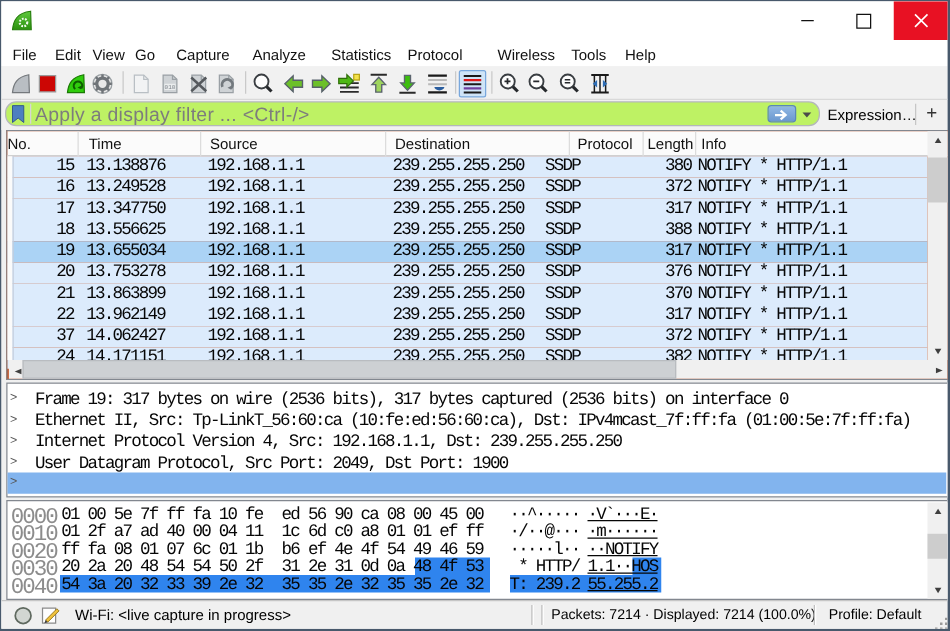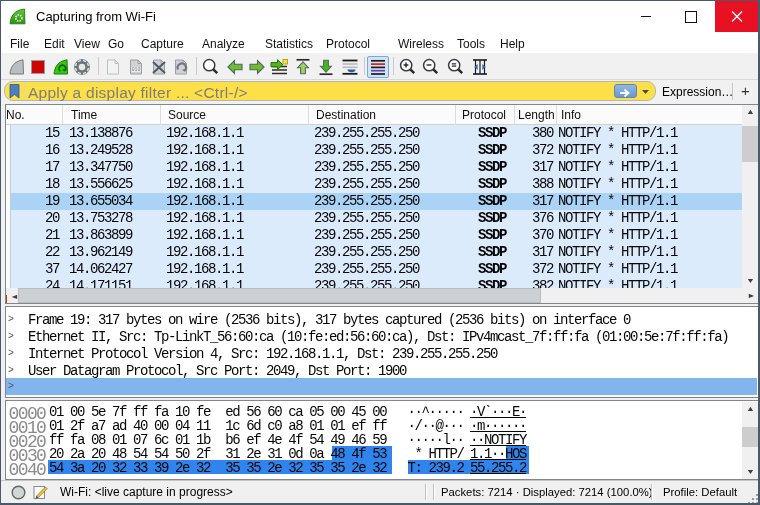--- a/index.html
+++ b/index.html
@@ -15,36 +15,36 @@
 #title .txt{left:35px;top:8px;font-size:13px;color:#000;}
 .winbtn{top:0;height:31px;width:46px;text-align:center;}
 
 #menu{left:0;top:31px;width:757px;height:21px;background:#ffffff;font-size:12px;color:#111;}
 #menu span{position:absolute;top:5px;}
 
 #tbar{left:0;top:52px;width:757px;height:27px;background:#f1f1f1;border-bottom:1px solid #d9d9d9;box-sizing:border-box;}
 .tsep{position:absolute;top:4px;width:1px;height:18px;background:#c9c9c9;}
 
 #fbar{left:0;top:79px;width:757px;height:24px;background:#f1f1f1;}
-#fbox{position:absolute;left:3px;top:1px;width:650px;height:18px;background:#fde047;border:1px solid #b4b7ba;border-radius:9px;}
+#fbox{position:absolute;left:3px;top:1px;width:650px;height:18px;background:#bef264;border:1px solid #b4b7ba;border-radius:9px;}
 #fbox .ph{position:absolute;left:23px;top:1.5px;font-size:15.5px;letter-spacing:0.25px;color:#7d7d7d;white-space:pre;}
 #fbsep{position:absolute;left:18.5px;top:1px;width:1px;height:16px;background:#d5d5d5;}
 #applyb{position:absolute;left:609px;top:2px;width:21px;height:12px;border:1px solid #5b86b8;border-radius:3px;
   background:linear-gradient(#92b8e4,#6b98cf);}
 
 #plist{left:4px;top:103px;width:754px;height:200px;background:#c2410c;border:1px solid #82878f;box-sizing:border-box;}
 #phead{position:absolute;left:0;top:0;width:752px;height:20px;background:#fbfbfb;border-bottom:1px solid #d0d0d0;box-sizing:border-box;}
 .hc{position:absolute;top:0;height:20px;border-right:1px solid #dcdcdc;box-sizing:border-box;font-size:12px;color:#101010;line-height:20px;}
 .prow{position:absolute;left:0;width:736px;height:17px;background:#dcebfc;}
 .prow span{position:absolute;top:-0.5px;}
 .prow .c1{left:5px;width:48px;text-align:right;}
 .prow .c2{left:63px;}
 .prow .c3{left:160px;}
 .prow .c4{left:308px;}
-.prow .c5{left:472px;font-weight:bold;}
+.prow .c5{left:430px;}
 .prow .c6{left:489px;width:58px;text-align:right;}
 .prow .c7{left:552px;}
 
 .sb{background:#f0f0f0;}
 .sbthumb{background:#cdcdcd;}
 .sb{box-shadow:none;}
 .sbarrow{color:#3f3f3f;font-size:9px;transform:scaleY(0.8);text-align:center;font-family:"Liberation Sans",sans-serif;}
 
 #dpane{left:4px;top:305px;width:754px;height:92px;background:#fff;border:1px solid #82878f;box-sizing:border-box;}
 .dline{position:absolute;left:0;width:751px;height:17px;}
@@ -72,21 +72,20 @@
   <svg class="abs" style="left:8px;top:7px" width="17" height="17" viewBox="0 0 17 17">
     <defs>
           <linearGradient id="fing" x1="0" y1="0" x2="0" y2="1">
       <stop offset="0" stop-color="#5ec93c"></stop>
             <stop offset="1" stop-color="#2c9110"></stop>
           </linearGradient>
         </defs>
     <path d="M1,15.8 C1.8,8 4.8,2.4 15.5,1 L16,15.8 Z" fill="url(#fing)" stroke="#237c09" stroke-width="0.9"></path>
     <circle cx="9.8" cy="10" r="3" fill="none" stroke="#f2faf0" stroke-width="1.7" stroke-dasharray="1.4 1.1"></circle>
   </svg>
-  <span class="abs txt">Capturing from Wi-Fi</span>
   <div class="abs winbtn" style="left:622px;"><svg width="46" height="31">
           <rect x="18" y="15" width="10" height="1" fill="#111"></rect>
         </svg></div>
   <div class="abs winbtn" style="left:668px;"><svg width="46" height="31">
           <rect x="16.5" y="10.5" width="11" height="11" fill="none" stroke="#111" stroke-width="1"></rect>
         </svg></div>
   <div class="abs winbtn" style="left:714px;width:44px;background:#e81123;">
     <svg width="44" height="31">
           <path d="M17,10.5 L27,20.5 M27,10.5 L17,20.5" stroke="#fff" stroke-width="1.3"></path>
         </svg></div>
@@ -302,21 +301,21 @@
 <div class="dline" style="top:55px;">
         <span class="ar">&gt;</span>
         <span class="tx mono">User Datagram Protocol, Src Port: 2049, Dst Port: 1900</span>
       </div>
 <div class="dline" style="top:71px;background:#82b4ee;">
         <span class="ar">&gt;</span>
       </div>
 </div>
 
 <div id="hpane" class="abs">
-  <div class="hline mono" style="top:3px"><span class="off">0000</span><span class="hg1">01 00 5e 7f ff fa 10 fe</span><span class="hg2">ed 56 60 ca 05 00 45 00</span><span class="ha1">··^·····</span><span class="ha2">·V`···E·</span></div>
+  <div class="hline mono" style="top:3px"><span class="off">0000</span><span class="hg1">01 00 5e 7f ff fa 10 fe</span><span class="hg2">ed 56 90 ca 08 00 45 00</span><span class="ha1">··^·····</span><span class="ha2">·V`···E·</span></div>
 <div class="hline mono" style="top:17px"><span class="off">0010</span><span class="hg1">01 2f a7 ad 40 00 04 11</span><span class="hg2">1c 6d c0 a8 01 01 ef ff</span><span class="ha1">·/··@···</span><span class="ha2">·m······</span></div>
 <div class="hline mono" style="top:31px"><span class="off">0020</span><span class="hg1">ff fa 08 01 07 6c 01 1b</span><span class="hg2">b6 ef 4e 4f 54 49 46 59</span><span class="ha1">·····l··</span><span class="ha2">··NOTIFY</span></div>
 <div class="hline mono" style="top:45px"><div class="hexsel" style="left:325.6px;top:0;width:60px;height:14px;"></div><div class="hexsel" style="left:499.8px;top:0;width:23px;height:14px;"></div><span class="off">0030</span><span class="hg1">20 2a 20 48 54 54 50 2f</span><span class="hg2">31 2e 31 0d 0a 48 4f 53</span><span class="ha1"> * HTTP/</span><span class="ha2">1.1··HOS</span></div>
 <div class="hline mono" style="top:59px"><div class="hexsel" style="left:42px;top:0;width:344px;height:14px;"></div><div class="hexsel" style="left:402px;top:0;width:121px;height:14px;"></div><span class="off">0040</span><span class="hg1">54 3a 20 32 33 39 2e 32</span><span class="hg2">35 35 2e 32 35 35 2e 32</span><span class="ha1">T: 239.2</span><span class="ha2">55.255.2</span></div>
   <div class="abs sb" style="left:736px;top:1px;width:17px;height:77px;">
     <div class="sbarrow" style="position:absolute;left:0;top:2px;width:17px;">▲</div>
     <div class="sbthumb" style="position:absolute;left:0;top:25px;width:17px;height:20px;"></div>
     <div class="sbarrow" style="position:absolute;left:0;bottom:2px;width:17px;">▼</div>
   </div>
 </div>

